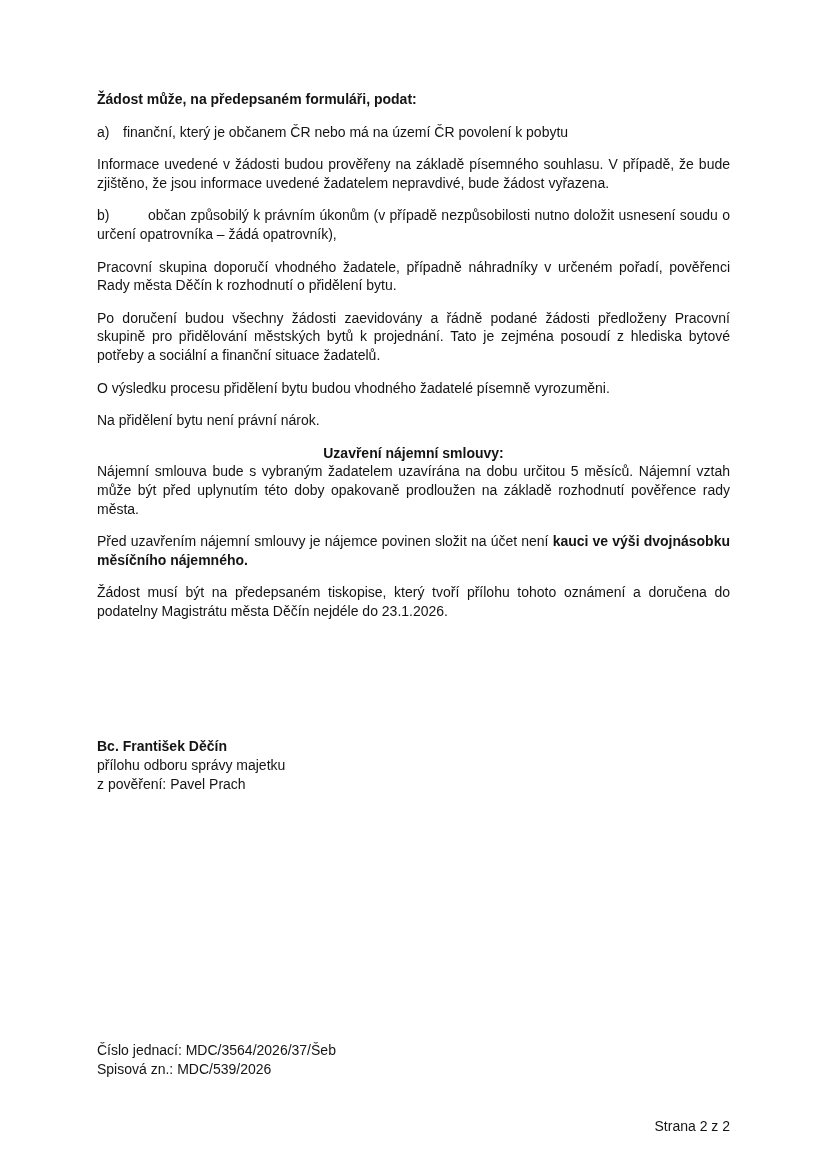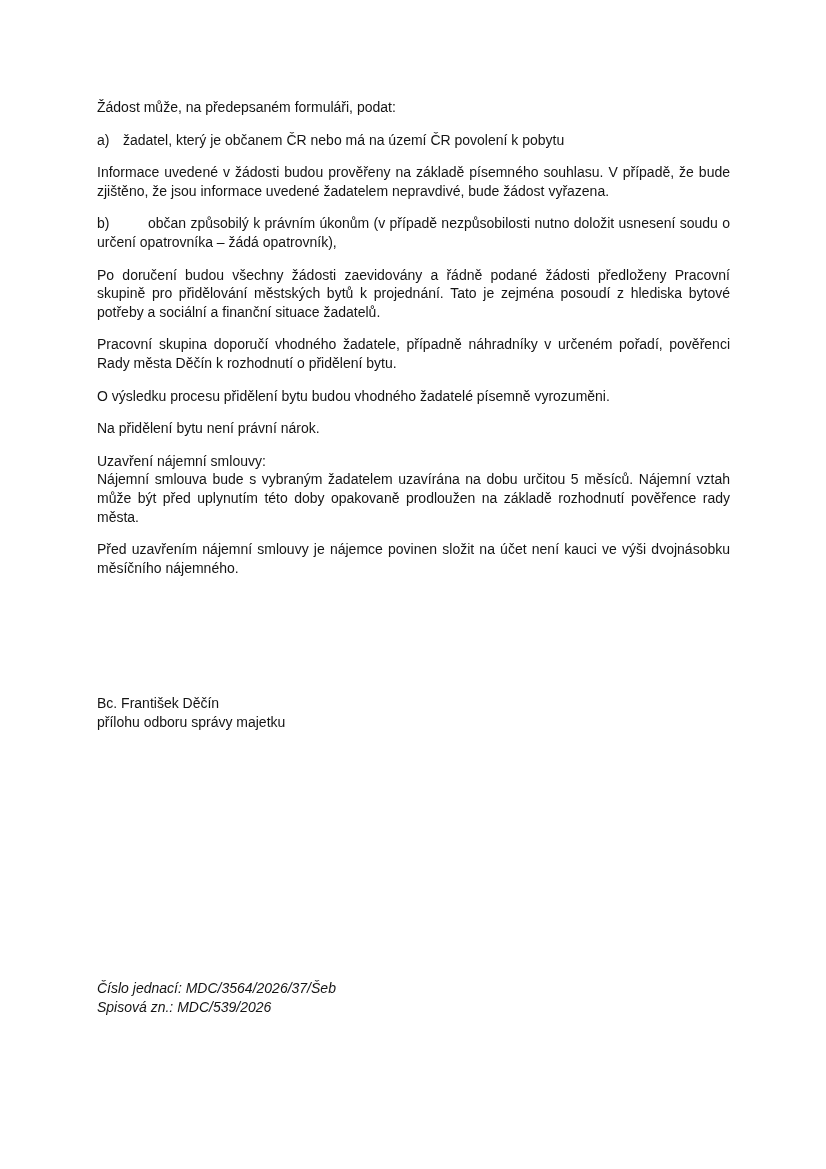--- a/index.html
+++ b/index.html
@@ -18,65 +18,70 @@
     font-size: 14px;
     line-height: 18.6px;
     color: #141414;
     overflow: hidden;
   }
   .p {
     margin: 0 0 14px 0;
     text-align: justify;
   }
   .p.left { text-align: left; }
-  .bold { font-weight: normal; margin-top: 8px; }
+  .bold { font-weight: bold; }
   .item-label {
     display: inline-block;
   }
   .item-label.a { width: 26px; }
   .item-label.b { width: 51px; }
   .signature-block { margin-top: 117px; }
   .signature-block div { line-height: 18.6px; }
   .references-block { margin-top: 248px; }
-  .references-block div { line-height: 18.6px; font-style: italic; }
+  .references-block div { line-height: 18.6px; }
   .page-footer {
     margin-top: 39px;
     text-align: right;
   }
 </style>
 </head>
 <body>
 
 <div class="page">
 
   <div class="p left bold">Žádost může, na předepsaném formuláři, podat:</div>
 
-  <div class="p left"><span class="item-label a">a)</span><span>žadatel, který je občanem ČR nebo má na území ČR povolení k pobytu</span></div>
+  <div class="p left"><span class="item-label a">a)</span><span>finanční, který je občanem ČR nebo má na území ČR povolení k pobytu</span></div>
 
   <div class="p">Informace uvedené v žádosti budou prověřeny na základě písemného souhlasu. V případě, že bude zjištěno, že jsou informace uvedené žadatelem nepravdivé, bude žádost vyřazena.</div>
 
   <div class="p"><span class="item-label b">b)</span><span>občan způsobilý k právním úkonům (v případě nezpůsobilosti nutno doložit usnesení soudu o určení opatrovníka – žádá opatrovník),</span></div>
 
+  <div class="p">Pracovní skupina doporučí vhodného žadatele, případně náhradníky v určeném pořadí, pověřenci Rady města Děčín k rozhodnutí o přidělení bytu.</div>
+
   <div class="p">Po doručení budou všechny žádosti zaevidovány a řádně podané žádosti předloženy Pracovní skupině pro přidělování městských bytů k projednání. Tato je zejména posoudí z hlediska bytové potřeby a sociální a finanční situace žadatelů.</div>
-
-  <div class="p">Pracovní skupina doporučí vhodného žadatele, případně náhradníky v určeném pořadí, pověřenci Rady města Děčín k rozhodnutí o přidělení bytu.</div>
 
   <div class="p left">O výsledku procesu přidělení bytu budou vhodného žadatelé písemně vyrozuměni.</div>
 
   <div class="p left">Na přidělení bytu není právní nárok.</div>
 
-  <div class="p"><span class="bold" style="display:block; text-align:left;">Uzavření nájemní smlouvy:</span><span>Nájemní smlouva bude s vybraným žadatelem uzavírána na dobu určitou 5 měsíců. Nájemní vztah může být před uplynutím této doby opakovaně prodloužen na základě rozhodnutí pověřence rady města.</span></div>
+  <div class="p"><span class="bold" style="display:block; text-align:center;">Uzavření nájemní smlouvy:</span><span>Nájemní smlouva bude s vybraným žadatelem uzavírána na dobu určitou 5 měsíců. Nájemní vztah může být před uplynutím této doby opakovaně prodloužen na základě rozhodnutí pověřence rady města.</span></div>
 
   <div class="p"><span>Před uzavřením nájemní smlouvy je nájemce povinen složit na účet není </span><span class="bold">kauci ve výši dvojnásobku měsíčního nájemného.</span></div>
 
+  <div class="p">Žádost musí být na předepsaném tiskopise, který tvoří přílohu tohoto oznámení a doručena do podatelny Magistrátu města Děčín nejdéle do 23.1.2026.</div>
 
   <div class="signature-block">
     <div class="bold">Bc. František Děčín</div>
     <div>přílohu odboru správy majetku</div>
+    <div>z pověření: Pavel Prach</div>
   </div>
 
   <div class="references-block">
     <div>Číslo jednací: MDC/3564/2026/37/Šeb</div>
     <div>Spisová zn.: MDC/539/2026</div>
   </div>
 
+  <div class="page-footer">
+    <span>Strana 2 z 2</span>
+  </div>
 
 </div>
 
 </body></html>

